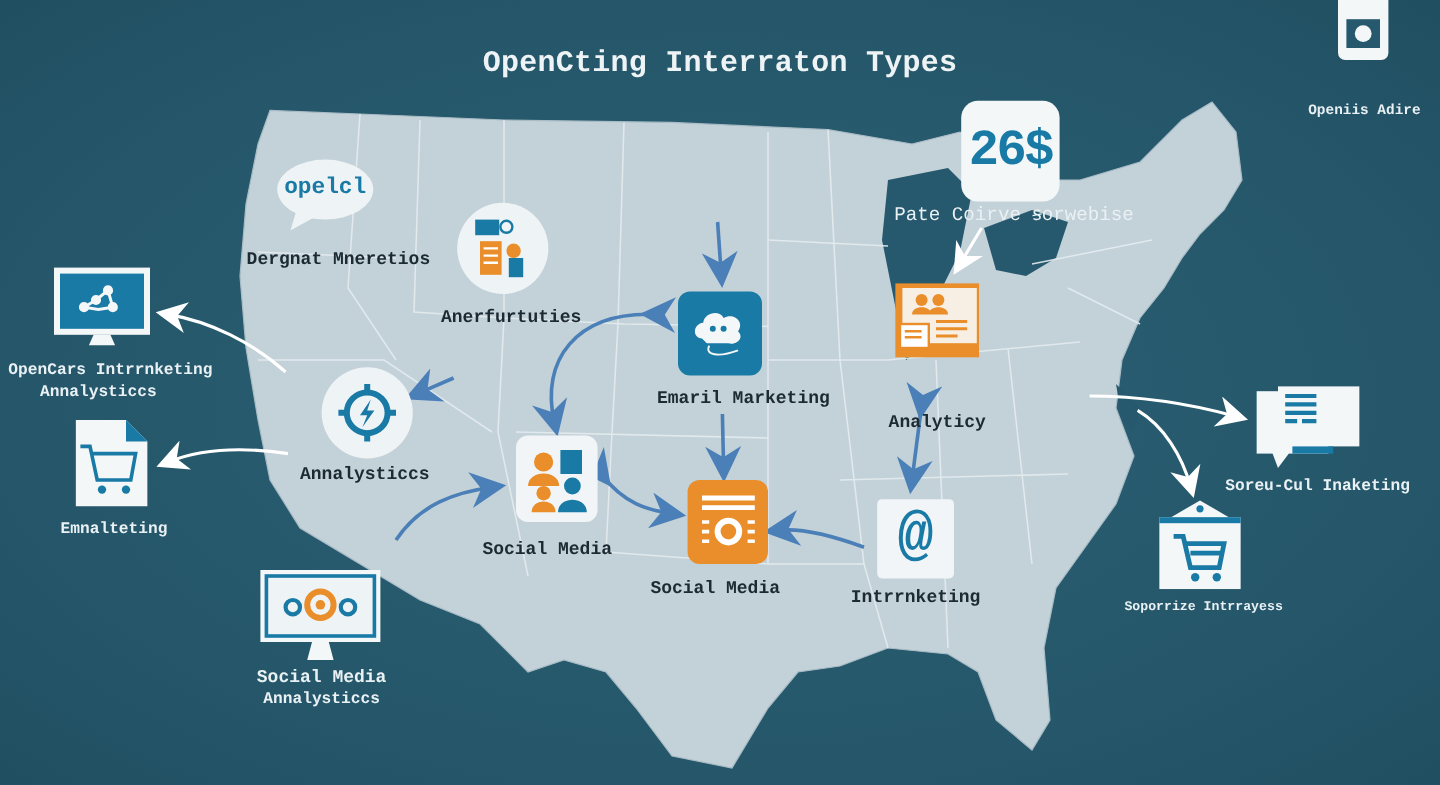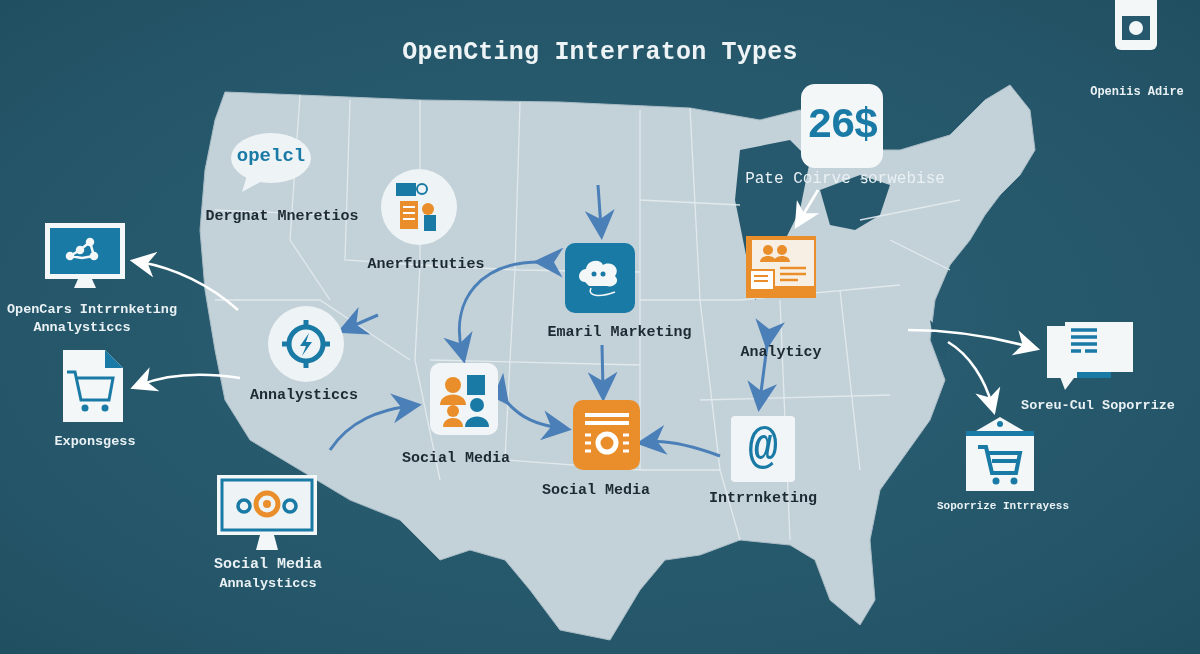--- a/index.html
+++ b/index.html
@@ -207,21 +207,21 @@
     <svg width="60" height="72">
         <path d="M0,0 L42,0 L60,18 L60,72 L0,72 Z" fill="#f3f7f8"></path>
         <path d="M42,0 L42,18 L60,18 Z" fill="#1a7aa6"></path>
         <g stroke="#1a7aa6" stroke-width="3" fill="none">
           <path d="M4,22 L12,22 L18,50 L46,50 L50,28 L14,28"></path>
         </g>
         <circle cx="22" cy="58" r="3.5" fill="#1a7aa6"></circle>
         <circle cx="42" cy="58" r="3.5" fill="#1a7aa6"></circle>
       </svg>
   </div>
-  <div class="lbl light" style="left:95px;top:434px;">Exponsgess</div>
+  <div class="lbl light" style="left:95px;top:434px;">Emnalteting</div>
 
   <div class="icon" style="left:216px;top:474px;width:102px;height:76px;">
     <svg width="102" height="76">
         <rect x="1" y="1" width="100" height="60" fill="#f3f7f8"></rect>
         <rect x="6" y="6" width="90" height="50" fill="#eef3f5" stroke="#1a7aa6" stroke-width="3"></rect>
         <path d="M40,76 L62,76 L58,61 L44,61 Z" fill="#f3f7f8"></path>
         <circle cx="51" cy="30" r="11" fill="none" stroke="#e98e2a" stroke-width="5"></circle>
         <circle cx="51" cy="30" r="4" fill="#e98e2a"></circle>
         <circle cx="28" cy="32" r="6" fill="none" stroke="#1a7aa6" stroke-width="3.5"></circle>
         <circle cx="74" cy="32" r="6" fill="none" stroke="#1a7aa6" stroke-width="3.5"></circle>
@@ -234,21 +234,21 @@
     <svg width="86" height="72">
         <rect x="0" y="8" width="60" height="52" fill="#f3f7f8"></rect>
         <rect x="18" y="4" width="68" height="50" fill="#f3f7f8"></rect>
         <path d="M12,56 L18,72 L30,56 Z" fill="#f3f7f8"></path>
         <g stroke="#1a7aa6" stroke-width="3.5">
           <path d="M24,12h26M24,19h26M24,26h26M24,33h10M38,33h12"></path>
         </g>
         <rect x="30" y="54" width="34" height="6" fill="#1a7aa6"></rect>
       </svg>
   </div>
-  <div class="lbl light" style="left:1098px;top:398px;">Soreu-Cul Soporrize</div>
+  <div class="lbl light" style="left:1098px;top:398px;">Soreu-Cul Inaketing</div>
 
   <div class="icon" style="left:966px;top:415px;width:68px;height:76px;">
     <svg width="68" height="76">
         <path d="M10,16 L34,2 L58,16 Z" fill="#f3f7f8"></path>
         <circle cx="34" cy="9" r="3" fill="#1a7aa6"></circle>
         <rect x="0" y="16" width="68" height="60" fill="#f3f7f8"></rect>
         <rect x="0" y="16" width="68" height="5" fill="#1a7aa6"></rect>
         <g stroke="#1a7aa6" stroke-width="4" fill="none">
           <path d="M12,32 L20,32 L26,58 L50,58 L54,38 L22,38"></path>
           <path d="M26,46h26"></path>

